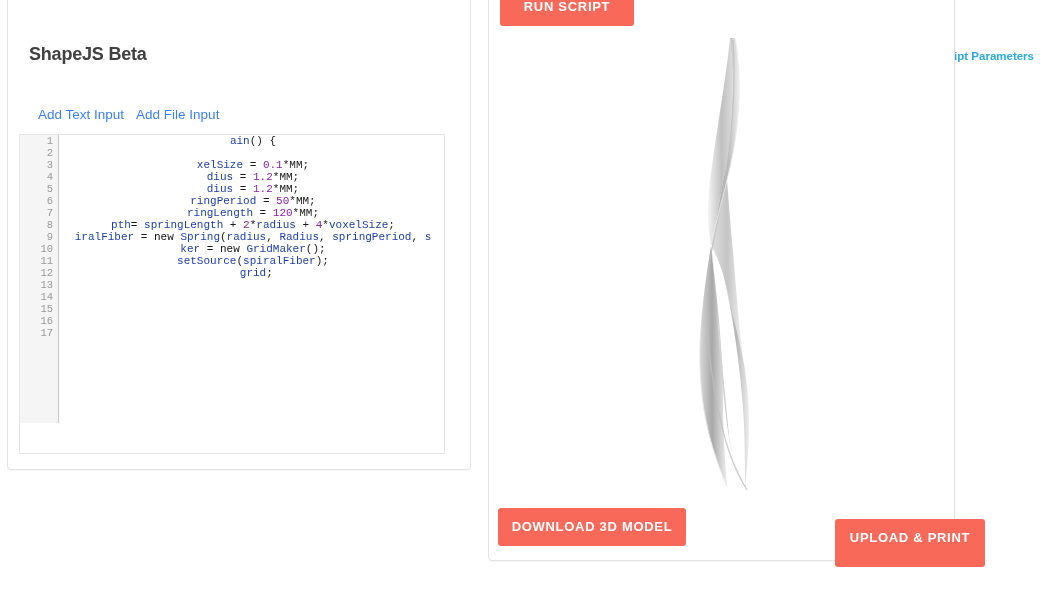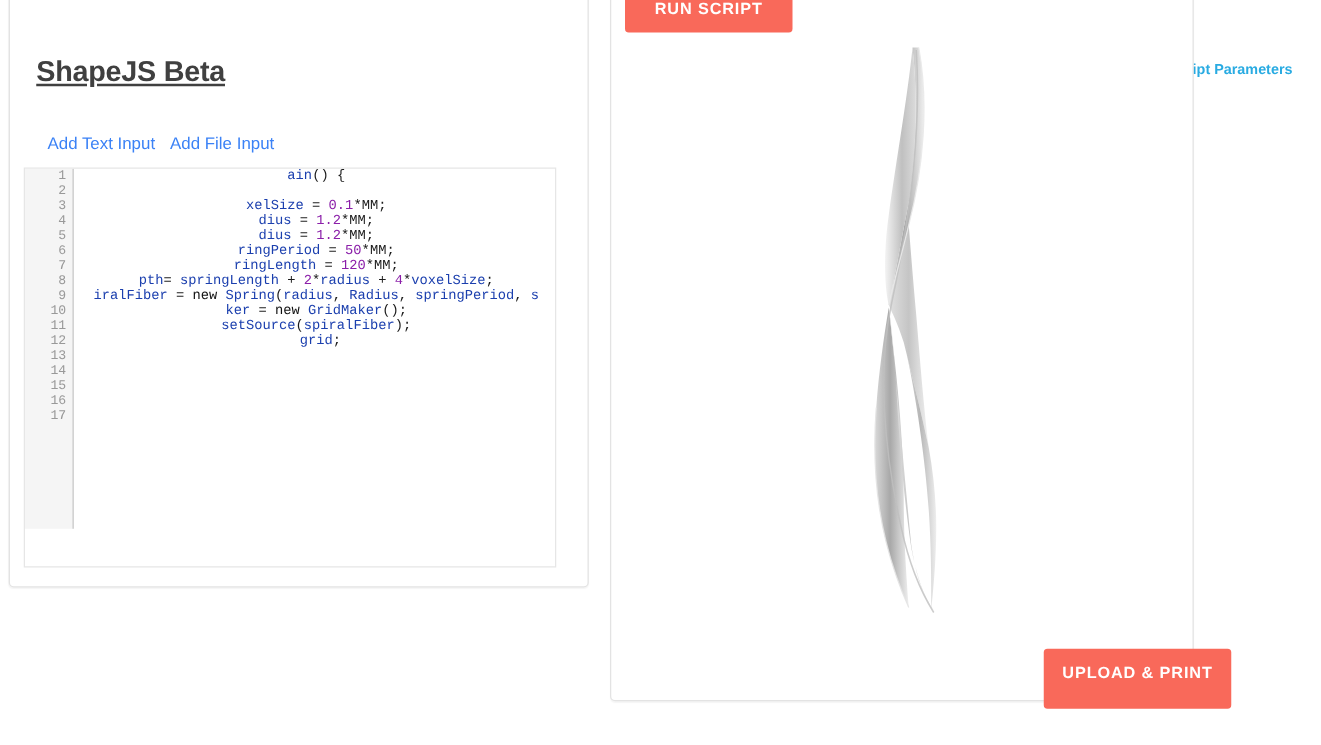--- a/index.html
+++ b/index.html
@@ -30,26 +30,25 @@
     border: 1px solid #e3e3e3;
     border-radius: 4px;
     box-shadow: 0 1px 1px rgba(0,0,0,0.045);
     box-sizing: border-box;
   }
 
   .app-title {
     position: absolute;
     left: 29px;
     top: 44px;
-    font-size: 23px;
+    font-size: 18px;
     font-weight: bold;
     color: #404040;
     letter-spacing: -0.2px;
     white-space: nowrap;
-    text-decoration: underline;
   }
 
   .hide-params-link {
     position: absolute;
     right: 23px;
     top: 50px;
     font-size: 11.5px;
     font-weight: bold;
     color: #29abe2;
     text-decoration: none;
@@ -311,16 +310,17 @@
                C243 336 236 288 228 252 Z" fill="url(#ribC)" opacity="0.75"></path>
 
       <path d="M236 10 C240 70 232 140 216 214 C205 266 210 330 224 392
                C230 420 240 444 250 460" fill="none" stroke="#bfbfbf" stroke-width="1.2" opacity="0.8"></path>
 
       <path d="M238 8 C246 52 242 104 230 150 C224 175 218 196 214 214" fill="none" stroke="#e9e9e9" stroke-width="1" opacity="0.9"></path>
       <path d="M230 456 C222 438 216 420 212 404 C204 372 201 336 204 296" fill="none" stroke="#e4e4e4" stroke-width="1" opacity="0.9"></path>
     </svg>
   </div>
 
+  <div class="btn download-btn">DOWNLOAD 3D MODEL</div>
 
   <div class="btn upload-btn">UPLOAD &amp; PRINT</div>
 
 </div>
 
 </body></html>

